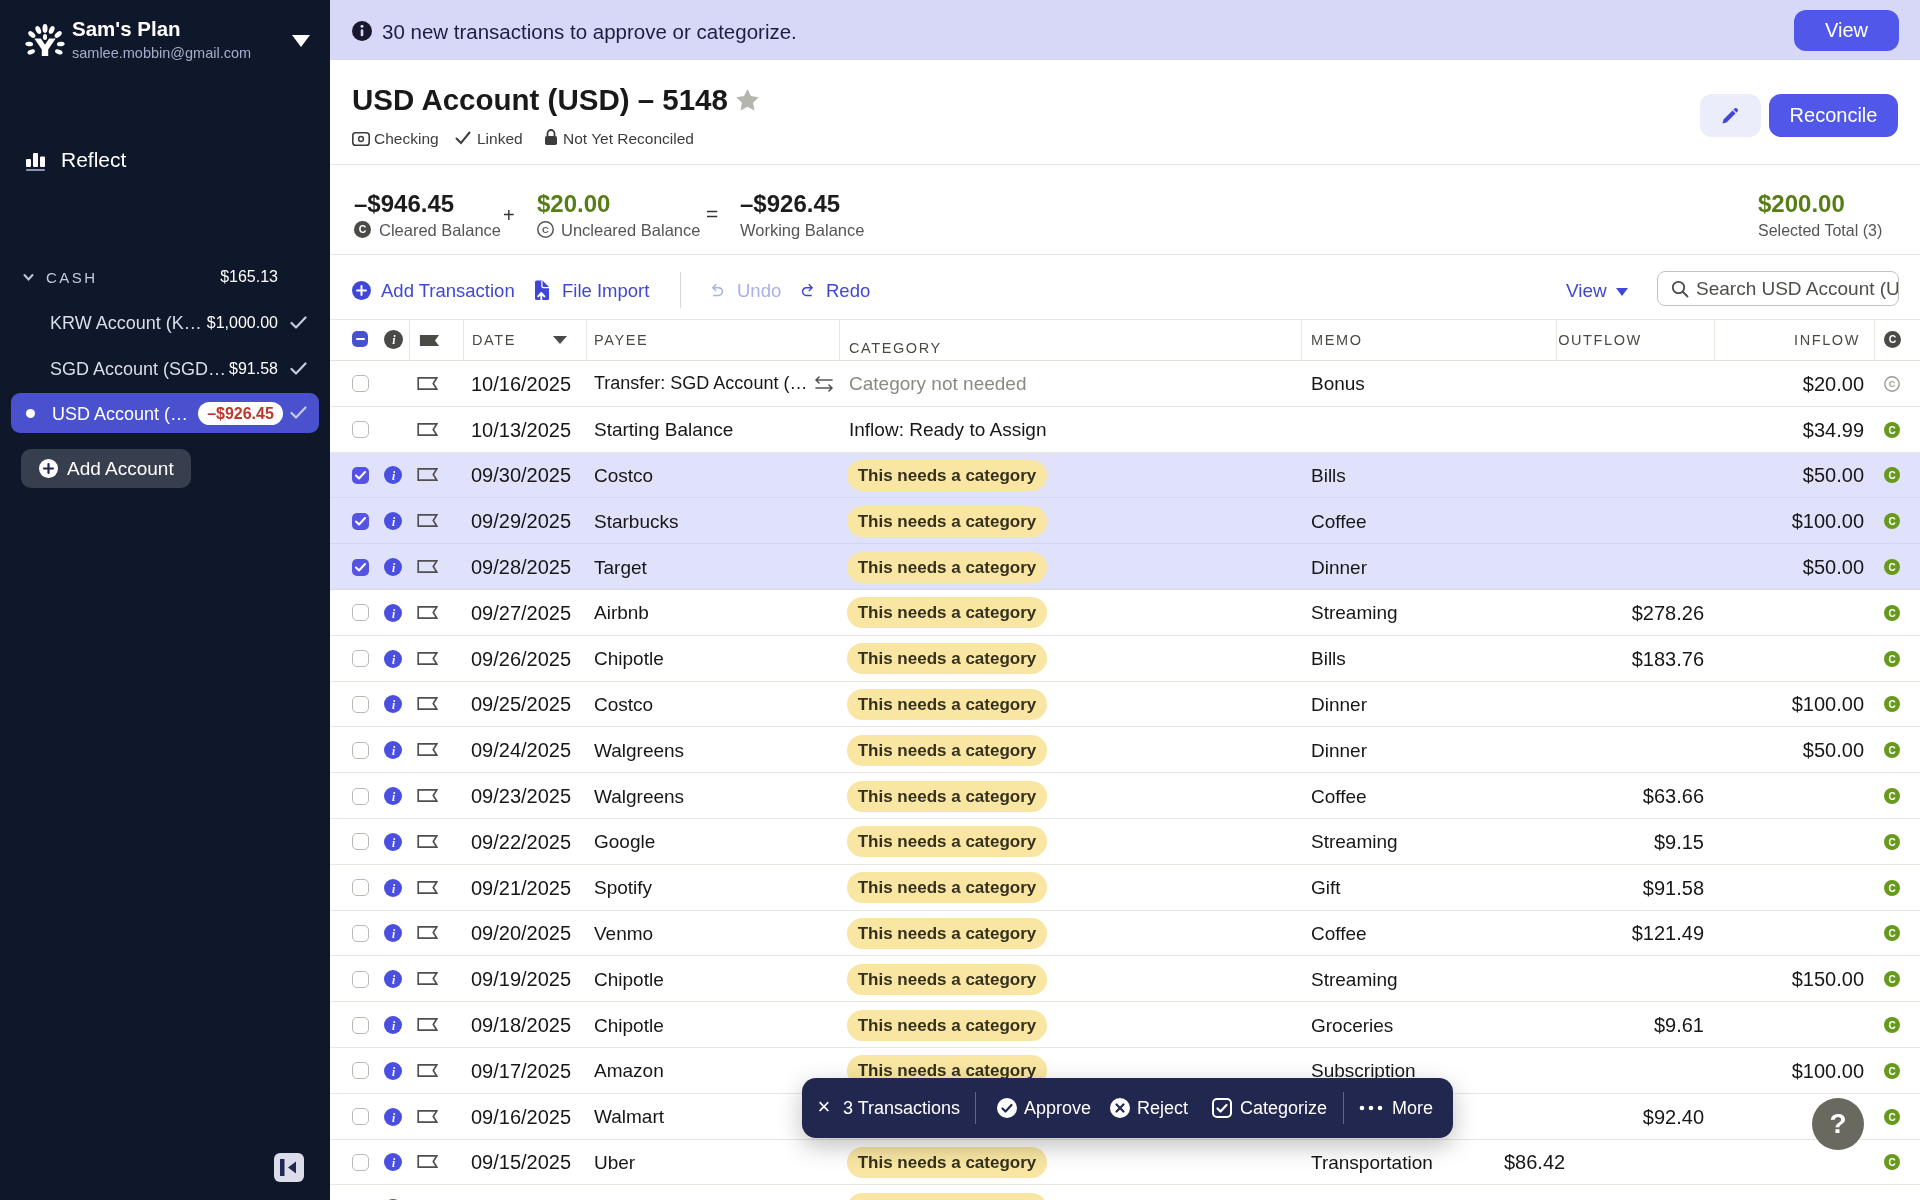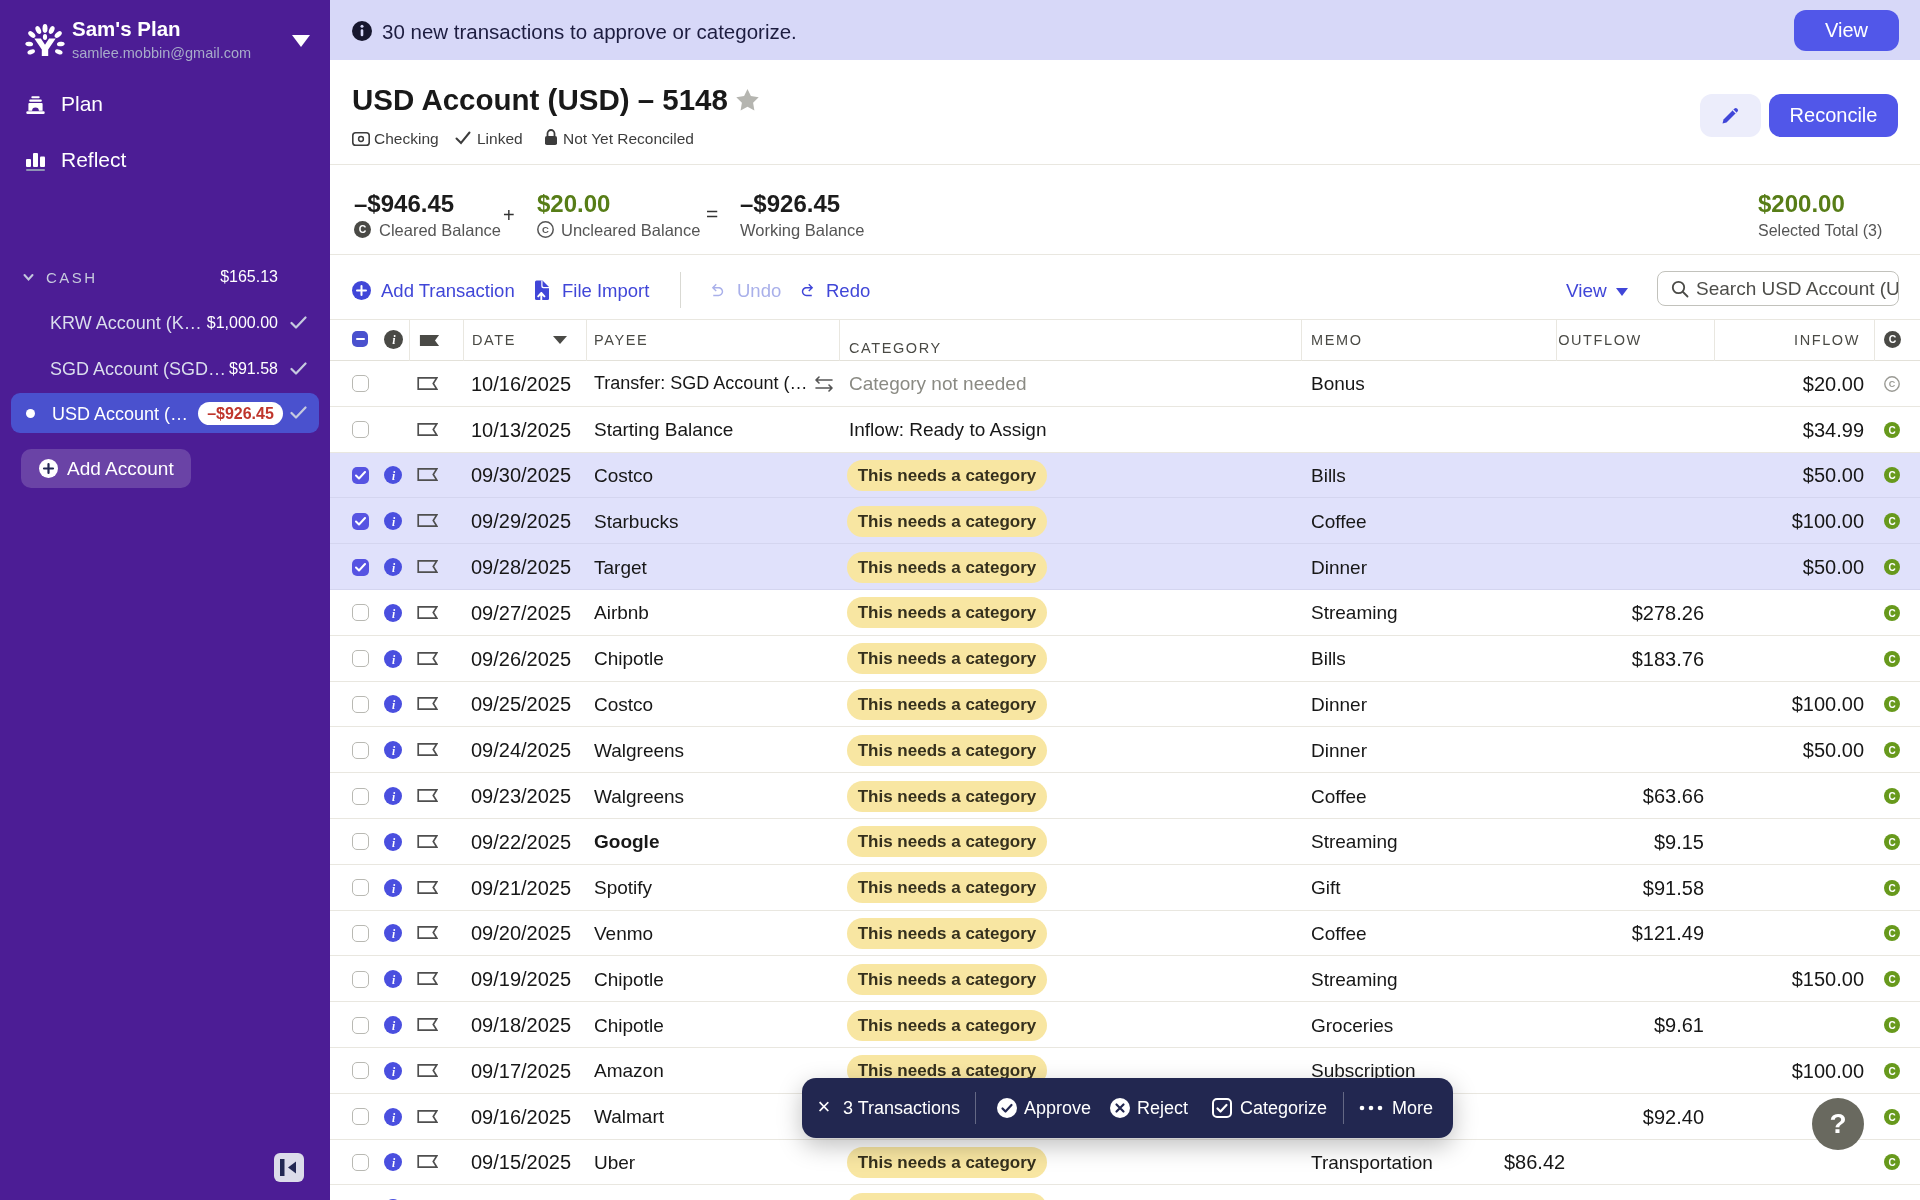--- a/index.html
+++ b/index.html
@@ -1,46 +1,37 @@
 <!DOCTYPE html>
 <html><head><meta charset="utf-8">
 <style>
 *{margin:0;padding:0;box-sizing:border-box;}
 html,body{width:1920px;height:1200px;overflow:hidden;}
 body{font-family:"Liberation Sans",sans-serif;background:#fff;position:relative;}
 .abs{position:absolute;}
 </style></head>
 <body>
 
-<div class="abs" style="left:0;top:0;width:330px;height:1200px;background:#4c1d95;">
+<div class="abs" style="left:0;top:0;width:330px;height:1200px;background:#0f172a;">
 <svg class="abs" style="left:0px;top:0px;" width="90" height="62" viewBox="0 0 90 62" fill="#fff">
 <ellipse cx="45" cy="28.5" rx="2.5" ry="4.4" transform="rotate(0 45 28.5)"></ellipse>
       <ellipse cx="38.3" cy="30" rx="2.5" ry="4.2" transform="rotate(-24 38.3 30)"></ellipse>
       <ellipse cx="51.7" cy="30" rx="2.5" ry="4.2" transform="rotate(24 51.7 30)"></ellipse>
       <ellipse cx="31.8" cy="34.5" rx="2.5" ry="4.2" transform="rotate(-48 31.8 34.5)"></ellipse>
       <ellipse cx="58.2" cy="34.5" rx="2.5" ry="4.2" transform="rotate(48 58.2 34.5)"></ellipse>
       <ellipse cx="29.2" cy="44" rx="2.3" ry="3.9" transform="rotate(-83 29.2 44)"></ellipse>
       <ellipse cx="60.8" cy="44" rx="2.3" ry="3.9" transform="rotate(83 60.8 44)"></ellipse>
       <ellipse cx="31.2" cy="51.8" rx="2.3" ry="3.9" transform="rotate(-110 31.2 51.8)"></ellipse>
       <ellipse cx="58.8" cy="51.8" rx="2.3" ry="3.9" transform="rotate(110 58.8 51.8)"></ellipse>
       <ellipse cx="45" cy="37" rx="2.1" ry="2.9" transform="rotate(0 45 37)"></ellipse>
 <path d="M34.3 38.5 L40.9 38.5 L45 44.7 L49.1 38.5 L55.7 38.5 L48.2 49.5 L48.2 56 L41.8 56 L41.8 49.5 Z"></path>
 </svg>
 <div class="abs" style="left:72px;top:17px;font-size:20.5px;font-weight:700;color:#fff;">Sam's Plan</div>
 <div class="abs" style="left:72px;top:45px;font-size:14.5px;color:#a7abc9;">samlee.mobbin@gmail.com</div>
 <div class="abs" style="left:292px;top:35px;width:0;height:0;border-left:9px solid transparent;border-right:9px solid transparent;border-top:12px solid #fff;"></div>
-<div class="abs" style="left:0;top:82px;width:330px;height:44px;">
-      <svg class="abs" style="left:24px;top:10px;" width="23" height="23" viewBox="0 0 23 23" fill="#fff">
-<rect x="7.3" y="4.2" width="8.4" height="2.1" rx="1"></rect>
-<rect x="5.2" y="7.6" width="12.6" height="2.2" rx="1"></rect>
-<path d="M5.3 11 H17.7 Q18.6 11 18.6 12 V18.8 H14.9 A3.4 3.4 0 0 0 8.1 18.8 H4.4 V12 Q4.4 11 5.3 11 Z"></path>
-<rect x="2.3" y="19.3" width="18.4" height="2.6" rx="1.2"></rect>
-</svg>
-      <div class="abs" style="left:61px;top:50%;transform:translateY(-50%);font-size:21px;color:#fff;">Plan</div>
-    </div>
 <div class="abs" style="left:0;top:138px;width:330px;height:44px;">
       <svg class="abs" style="left:24px;top:11px;" width="23" height="23" viewBox="0 0 23 23" fill="#fff">
 <rect x="2" y="10" width="5" height="8" rx="1"></rect>
 <rect x="9" y="4" width="5" height="14" rx="1"></rect>
 <rect x="16" y="7.5" width="5" height="10.5" rx="1"></rect>
 <rect x="2" y="20" width="19" height="2" rx="1" fill="#8f94b5"></rect>
 </svg>
       <div class="abs" style="left:61px;top:50%;transform:translateY(-50%);font-size:21px;color:#fff;">Reflect</div>
     </div>
 <svg class="abs" style="left:22px;top:271px;" width="13" height="13" viewBox="0 0 13 13">
@@ -383,21 +374,21 @@
 <div class="abs" style="left:330px;top:819.0px;width:1590px;height:45.8px;background:#fff;border-bottom:1px solid #e9e7e0;">
     <div style="position:absolute;left:22px;top:14.4px;width:17px;height:17px;border-radius:5px;border:1.5px solid #b9b9b3;background:#fff;"></div>
     <svg style="position:absolute;left:54px;top:13.9px;" width="18" height="18" viewBox="0 0 18 18">
       <circle cx="9" cy="9" r="9" fill="#4a4fdf"></circle>
       <text x="9.5" y="13.5" font-size="11.5" font-weight="700" font-style="italic" fill="#fff" text-anchor="middle" font-family="Liberation Serif">i</text>
     </svg>
     <svg style="position:absolute;left:87px;top:15.9px;" width="21" height="13" viewBox="0 0 22 14">
       <path d="M1 1 H21 L17.2 7 L21 13 H1 Z" fill="none" stroke="#4f4f4f" stroke-width="1.8"></path>
     </svg>
     <div style="position:absolute;left:141px;top:11.9px;font-size:20px;color:#171717;">09/22/2025</div>
-    <div style="position:absolute;left:264px;top:12.4px;font-size:19px;color:#171717;font-weight:bold;">Google</div>
+    <div style="position:absolute;left:264px;top:12.4px;font-size:19px;color:#171717;">Google</div>
     <div style="position:absolute;left:517px;top:7.4px;width:200px;height:31px;border-radius:15.5px;background:#f8e6a2;line-height:31px;text-align:center;font-size:17px;font-weight:700;color:#35301d;">This needs a category</div>
     <div style="position:absolute;left:981px;top:12.4px;font-size:19px;color:#171717;">Streaming</div>
     <div style="position:absolute;left:1174px;top:11.9px;width:200px;text-align:right;font-size:20px;color:#171717;">$9.15</div>
     <svg style="position:absolute;left:1554px;top:14.9px;" width="16" height="16" viewBox="0 0 16 16">
       <circle cx="8" cy="8" r="8" fill="#67991c"></circle>
       <text x="8" y="11.6" font-size="10" font-weight="700" fill="#fff" text-anchor="middle" font-family="Liberation Sans">C</text>
     </svg>
   </div>
 <div class="abs" style="left:330px;top:864.8px;width:1590px;height:45.8px;background:#fff;border-bottom:1px solid #e9e7e0;">
     <div style="position:absolute;left:22px;top:14.4px;width:17px;height:17px;border-radius:5px;border:1.5px solid #b9b9b3;background:#fff;"></div>

